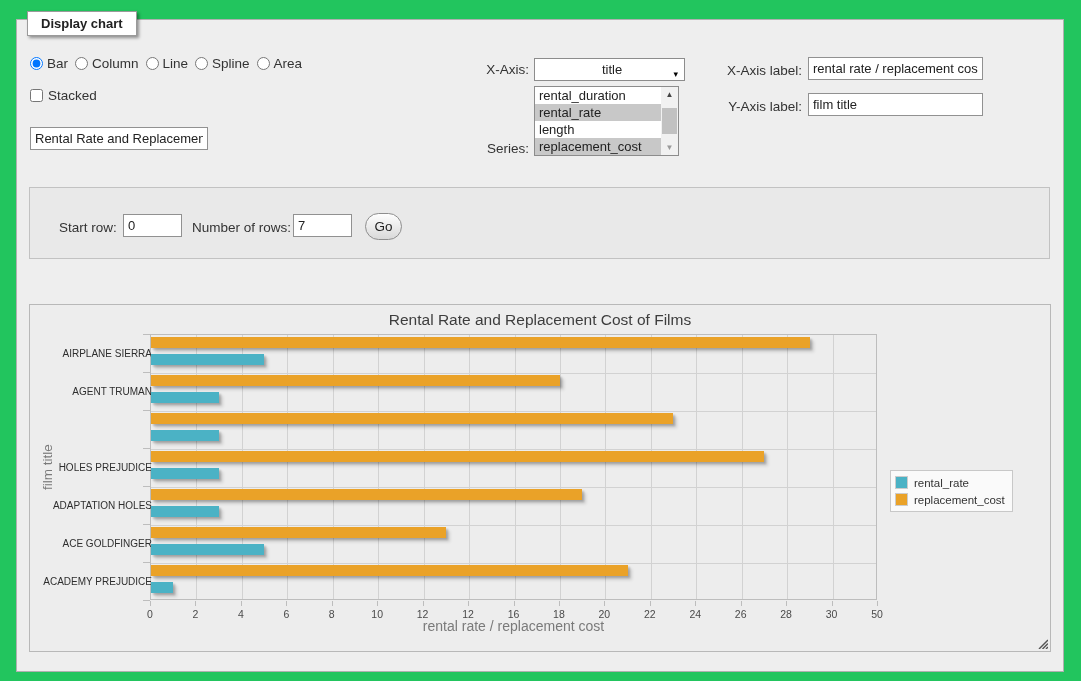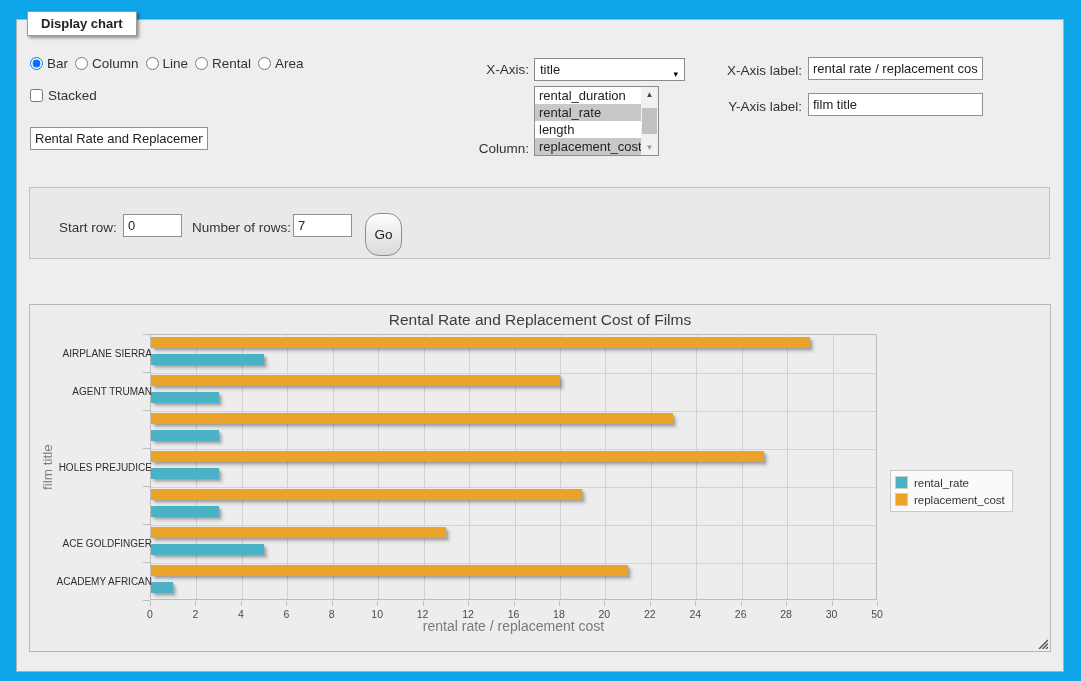--- a/index.html
+++ b/index.html
@@ -1,17 +1,17 @@
 <!DOCTYPE html>
 <html><head>
 <meta charset="utf-8">
 <style>
   * { box-sizing: border-box; margin: 0; padding: 0; }
   html,body { background:#fff; font-family:"Liberation Sans", sans-serif; }
-  #stage { position:relative; width:1081px; height:681px; background:#0ea5e9; overflow:hidden; }
+  #stage { position:relative; width:1081px; height:681px; background:#22c55e; overflow:hidden; }
 
   
   .fieldset { position:absolute; left:16px; top:19px; width:1048px; height:653px;
               background:#eeeeee; border:1px solid #b0b0b0; }
   .legend-box { position:absolute; left:10px; top:-9px; background:#ffffff;
                 border:1px solid #9a9a9a; padding:4px 13px; font-size:13px; font-weight:bold;
                 color:#222; box-shadow:2px 2px 3px rgba(0,0,0,0.4); white-space:nowrap; }
 
   
   .radio-row { position:absolute; left:13px; top:36px; display:flex; align-items:center;
@@ -28,24 +28,24 @@
   .title-input { position:absolute; left:13px; top:107px; width:178px; }
 
   .frm-label { position:absolute; font-size:13.5px; color:#333; line-height:20px; white-space:nowrap; }
   .lbl-xaxis   { left:444px; top:40px;  width:68px; text-align:right; }
   .lbl-series  { left:444px; top:119px; width:68px; text-align:right; }
   .lbl-xlabel  { left:690px; top:41px;  width:95px; text-align:right; }
   .lbl-ylabel  { left:690px; top:77px;  width:95px; text-align:right; }
 
   .fake-select { position:absolute; left:517px; top:38px; width:151px; height:23px;
                  background:#fff; border:1px solid #8c8c8c; font-size:13px; color:#222;
-                 line-height:21px; padding-left:5px; }
+                 line-height:21px; padding-left:5px;text-align:center; }
   .fake-select .arrow { position:absolute; right:6px; top:5px; font-size:9px; color:#000; }
 
-  .listbox { position:absolute; left:517px; top:66px; width:125px; height:70px;
+  .listbox { position:absolute; left:517px; top:66px; width:145px; height:70px;
              background:#fff; border:1px solid #8c8c8c; overflow:hidden; }
   .list-inner { position:absolute; left:0; top:0; right:17px; bottom:0; }
   .list-option { height:17px; line-height:17px; font-size:13px; color:#222;
                  padding-left:4px; white-space:nowrap; overflow:hidden; }
   .list-option.selected { background:#c8c8c8; }
   .sbar { position:absolute; right:0; top:0; width:17px; bottom:0; background:#f1f1f1; }
   .sbar .up, .sbar .dn { position:absolute; left:0; width:17px; height:15px; text-align:center;
                          font-size:8px; line-height:15px; }
   .sbar .up { top:0; color:#444; }
   .sbar .dn { bottom:0; color:#9a9a9a; }
@@ -55,21 +55,21 @@
   .inp-ylabel { position:absolute; left:791px; top:73px; width:175px; }
 
   
   .rows-panel { position:absolute; left:12px; top:167px; width:1021px; height:72px;
                 background:#e9e9e9; border:1px solid #c2c2c2; }
   .rows-panel .frm-label { position:absolute; }
   .lbl-startrow { left:29px;  top:30px; }
   .lbl-numrows  { left:162px; top:30px; }
   .inp-startrow { position:absolute; left:93px;  top:26px; width:59px; }
   .inp-numrows  { position:absolute; left:263px; top:26px; width:59px; }
-  .go-btn { position:absolute; left:335px; top:25px; width:37px; height:43px;
+  .go-btn { position:absolute; left:335px; top:25px; width:37px; height:27px;
             border:1px solid #8e8e8e; border-radius:14px;
             background:linear-gradient(#fefefe,#d9d9d9); font-size:13.5px; color:#222;
             font-family:"Liberation Sans",sans-serif;text-align:center; }
 
   
   .chart-box { position:absolute; left:12px; top:284px; width:1022px; height:348px;
                background:#ededed; border:1px solid #b8b8b8; }
   .chart-title { position:absolute; left:0; top:6px; width:100%; text-align:center;
                  font-size:15.5px; color:#3d3d3d; }
   .grid { position:absolute; left:120px; top:29px; width:727px; height:266px;
@@ -112,42 +112,42 @@
         <label class="radio-item">
           <input type="radio" name="ctype" style="">
           <span>Column</span>
         </label>
         <label class="radio-item">
           <input type="radio" name="ctype" style="">
           <span>Line</span>
         </label>
         <label class="radio-item">
           <input type="radio" name="ctype" style="">
-          <span>Rental</span>
+          <span>Spline</span>
         </label>
         <label class="radio-item">
           <input type="radio" name="ctype" style="">
           <span>Area</span>
         </label>
       </div>
 
     <label class="check-row">
       <input type="checkbox" style="">
       <span>Stacked</span>
     </label>
 
     <input type="text" class="title-input" value="Rental Rate and Replacement Cost of Films" style="">
 
     <div class="frm-label lbl-xaxis">X-Axis:</div>
     <div class="fake-select">
       <span>title</span>
       <span class="arrow">▾</span>
     </div>
 
-    <div class="frm-label lbl-series">Column:</div>
+    <div class="frm-label lbl-series">Series:</div>
     <div class="listbox">
       <div class="list-inner">
           <div class="list-option">rental_duration</div>
           <div class="list-option selected">rental_rate</div>
           <div class="list-option">length</div>
           <div class="list-option selected">replacement_cost</div>
         </div>
       <div class="sbar">
         <div class="up">▲</div>
         <div class="thumb"></div>
@@ -241,26 +241,27 @@
           <div class="bar" style="left: 121px; top: 32px; width: 658.617px; background: rgb(234, 162, 40);"></div>
           <div class="bar" style="left: 121px; top: 49px; width: 113.367px; background: rgb(75, 178, 197);"></div>
           <div class="cat-label" style="top: 67px;">AGENT TRUMAN</div>
           <div class="bar" style="left: 121px; top: 70px; width: 408.71px; background: rgb(234, 162, 40);"></div>
           <div class="bar" style="left: 121px; top: 87px; width: 67.9291px; background: rgb(75, 178, 197);"></div>
           <div class="bar" style="left: 121px; top: 108px; width: 522.304px; background: rgb(234, 162, 40);"></div>
           <div class="bar" style="left: 121px; top: 125px; width: 67.9291px; background: rgb(75, 178, 197);"></div>
           <div class="cat-label" style="top: 143px;">HOLES PREJUDICE</div>
           <div class="bar" style="left: 121px; top: 146px; width: 613.179px; background: rgb(234, 162, 40);"></div>
           <div class="bar" style="left: 121px; top: 163px; width: 67.9291px; background: rgb(75, 178, 197);"></div>
+          <div class="cat-label" style="top: 181px;">ADAPTATION HOLES</div>
           <div class="bar" style="left: 121px; top: 184px; width: 431.429px; background: rgb(234, 162, 40);"></div>
           <div class="bar" style="left: 121px; top: 201px; width: 67.9291px; background: rgb(75, 178, 197);"></div>
           <div class="cat-label" style="top: 219px;">ACE GOLDFINGER</div>
           <div class="bar" style="left: 121px; top: 222px; width: 295.117px; background: rgb(234, 162, 40);"></div>
           <div class="bar" style="left: 121px; top: 239px; width: 113.367px; background: rgb(75, 178, 197);"></div>
-          <div class="cat-label" style="top: 257px;">ACADEMY AFRICAN</div>
+          <div class="cat-label" style="top: 257px;">ACADEMY PREJUDICE</div>
           <div class="bar" style="left: 121px; top: 260px; width: 476.867px; background: rgb(234, 162, 40);"></div>
           <div class="bar" style="left: 121px; top: 277px; width: 22.4916px; background: rgb(75, 178, 197);"></div>
         </div>
       <div class="xaxis-label">rental rate / replacement cost</div>
       <div class="yaxis-label">film title</div>
       <div class="chart-legend">
           <div class="legend-row">
             <div class="legend-swatch" style="background: rgb(75, 178, 197);"></div>
             <div class="legend-text">rental_rate</div>
           </div>

